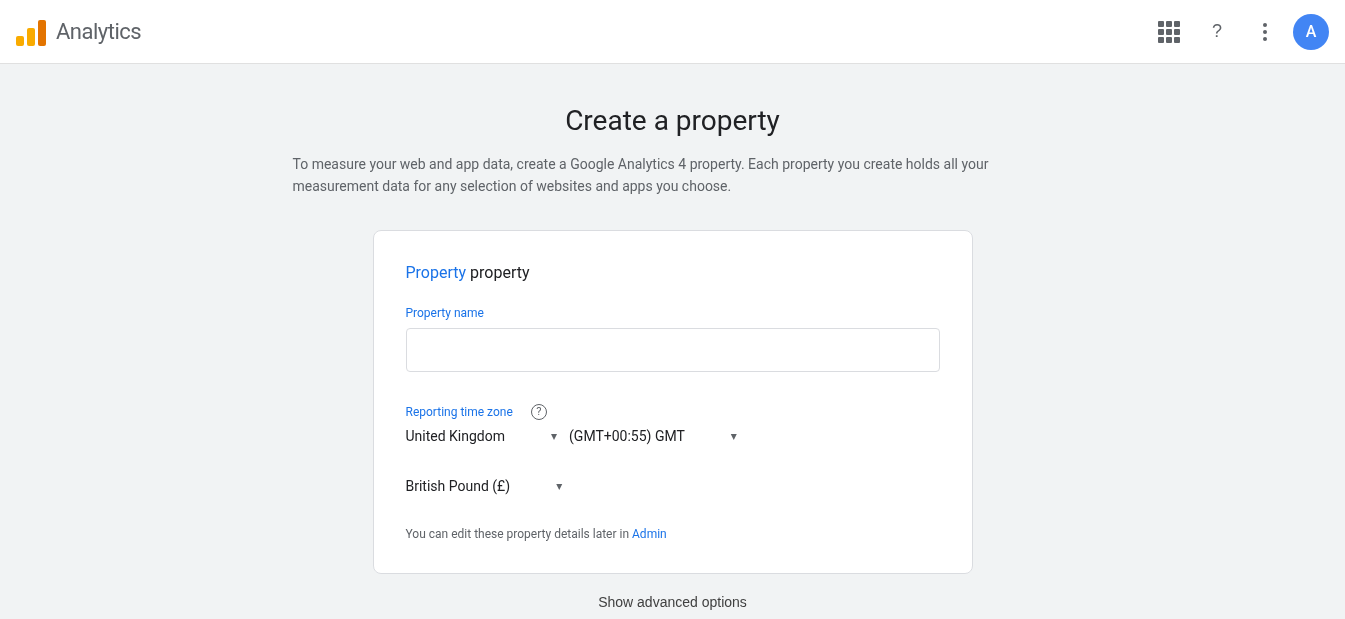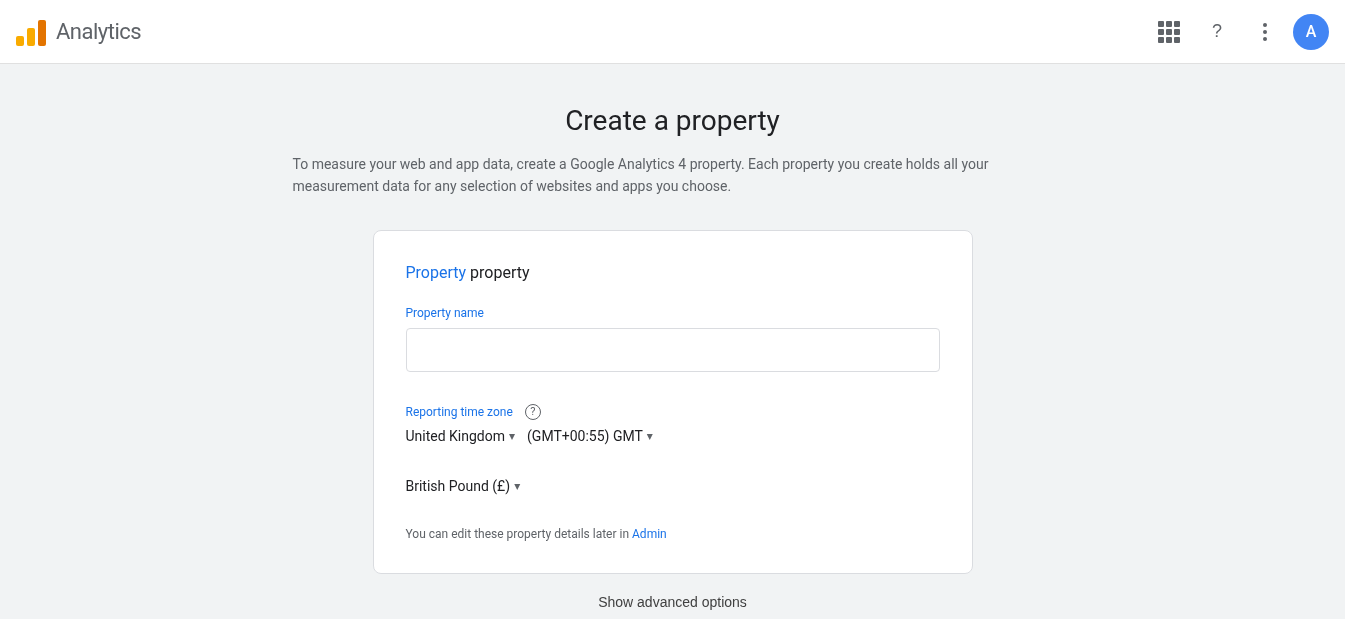--- a/index.html
+++ b/index.html
@@ -173,21 +173,21 @@
       border-radius: 4px;
       padding: 0 12px;
       font-size: 14px;
       color: #202124;
       outline: none;
     }
 
     .timezone-label {
       display: flex;
       align-items: center;
-      gap: 12px;
+      gap: 18px;
       font-size: 12px;
       color: #1a73e8;
       margin-bottom: 8px;
     }
 
     .help-icon {
       width: 16px;
       height: 16px;
       border-radius: 50%;
       border: 1.5px solid #5f6368;
@@ -203,20 +203,21 @@
       display: flex;
       gap: 12px;
       align-items: center;
     }
 
     .select-wrapper {
       position: relative;
       display: inline-flex;
       align-items: center;
       cursor: pointer;
+      gap: 42px;
     }
 
     .select-text {
       font-size: 14px;
       color: #202124;
       padding-right: 4px;
     }
 
     .chevron-icon {
       font-size: 12px;

